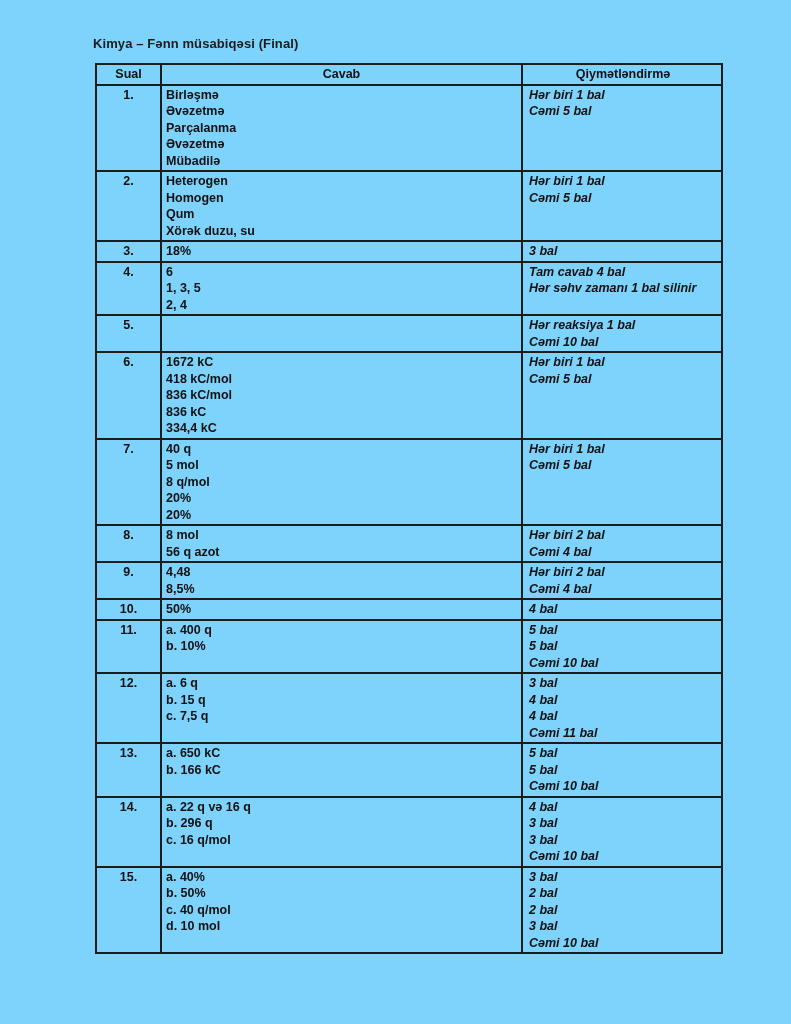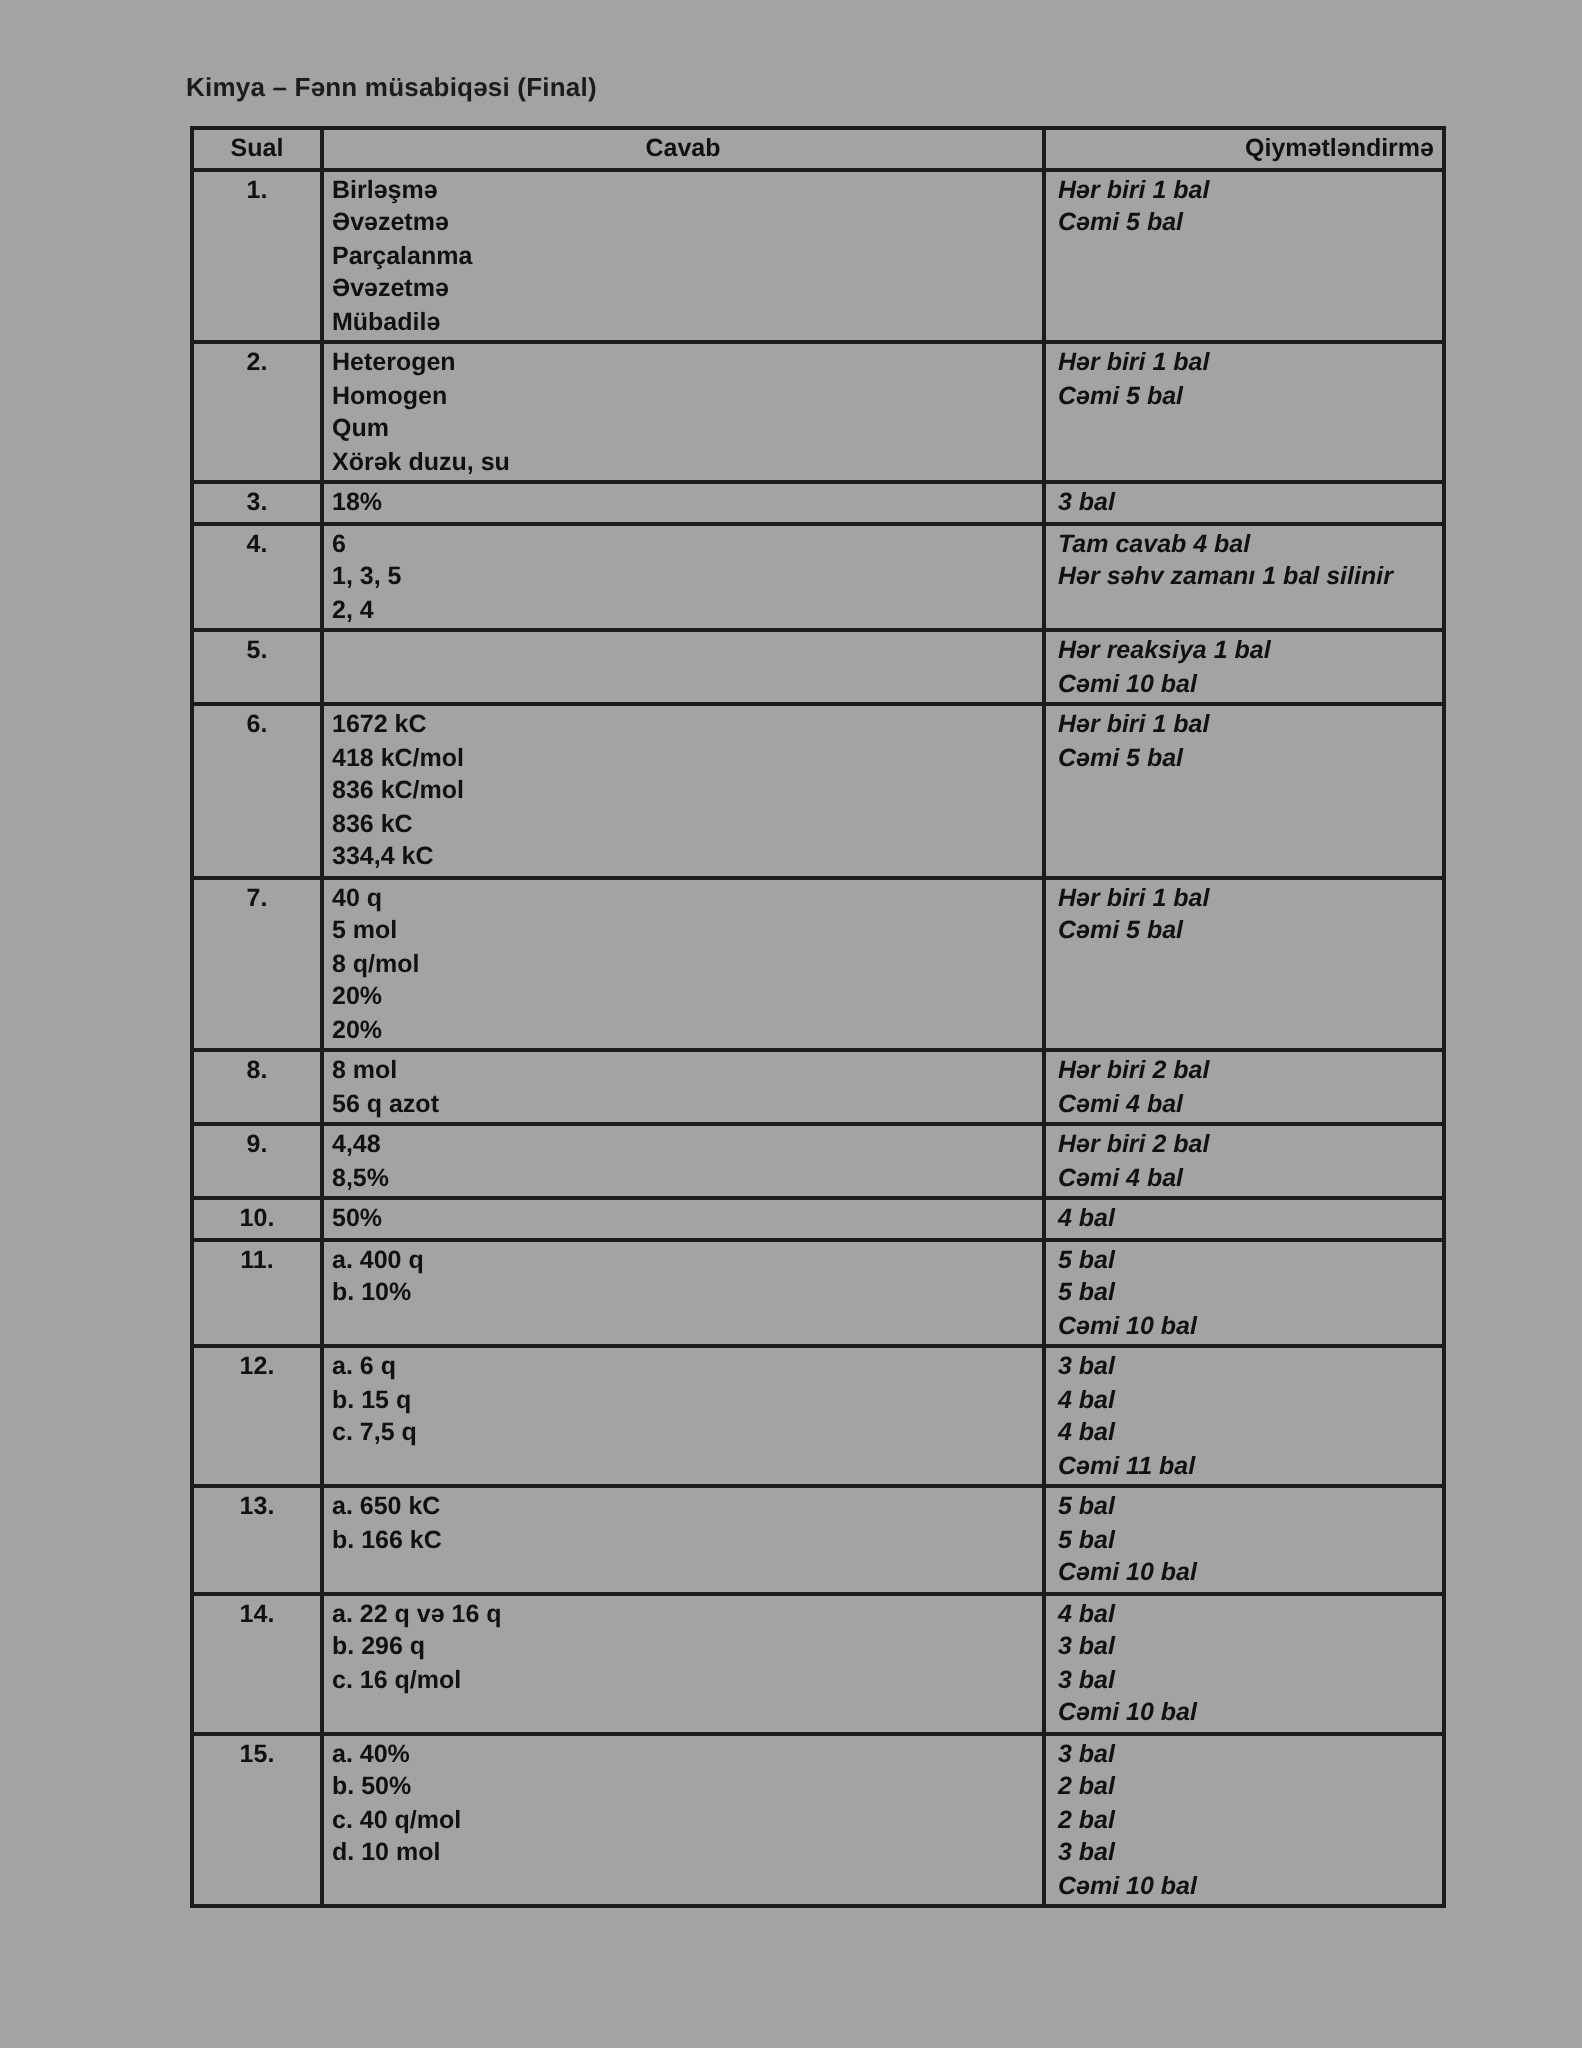--- a/index.html
+++ b/index.html
@@ -4,21 +4,21 @@
 <style>
   html, body {
     margin: 0;
     padding: 0;
     background: #ffffff;
   }
   .page {
     position: relative;
     width: 791px;
     height: 1024px;
-    background: #a3a3a3;
+    background: #7dd3fc;
     font-family: "Liberation Sans", sans-serif;
     color: #1a1a1a;
     overflow: hidden;
   }
   .doc-title {
     position: absolute;
     left: 93px;
     top: 36px;
     font-size: 13px;
     font-weight: 600;
@@ -45,21 +45,21 @@
     overflow: hidden;
   }
   .col-sual  { width: 65px; }
   .col-cavab { width: 361px; margin-left: 35px; }
   .col-qiymet{ width: 200px; }
   .answer-table th.col-sual,
   .answer-table th.col-cavab {
     text-align: center;
   }
   .answer-table th.col-qiymet {
-    text-align: right;
+    text-align: center;
     padding-left: 6px;
   }
   .answer-table td.cell-sual {
     text-align: center;
   }
   .answer-table td.cell-cavab {
   }
   .answer-table td.cell-qiymet {
     padding-left: 6px;
     font-style: italic;

